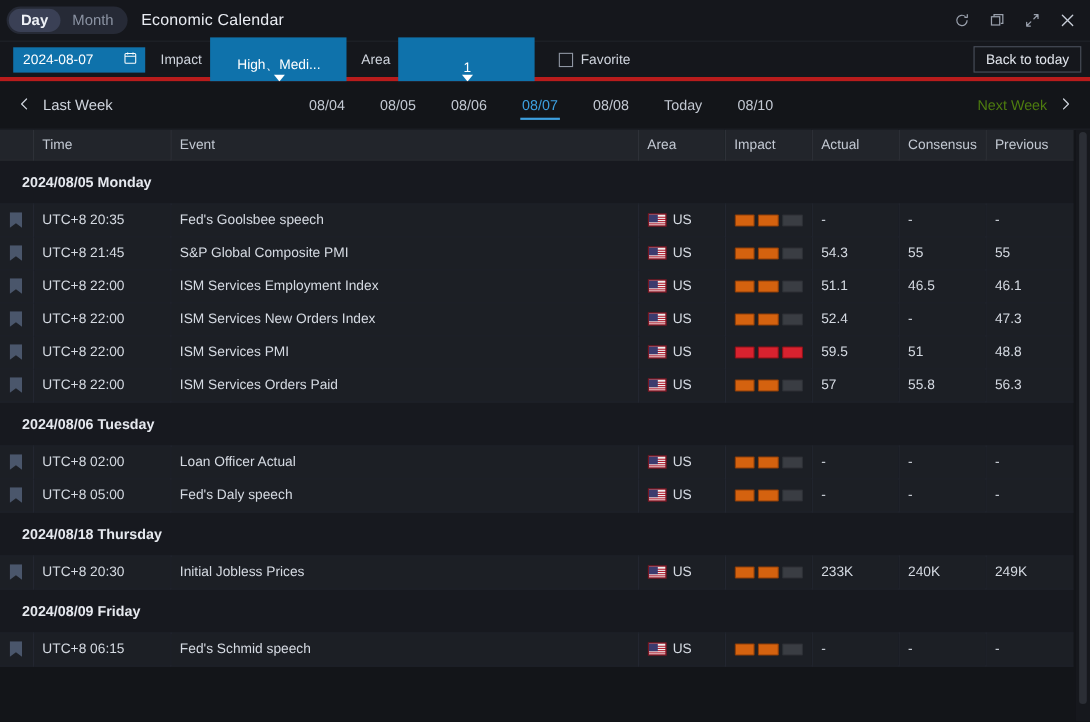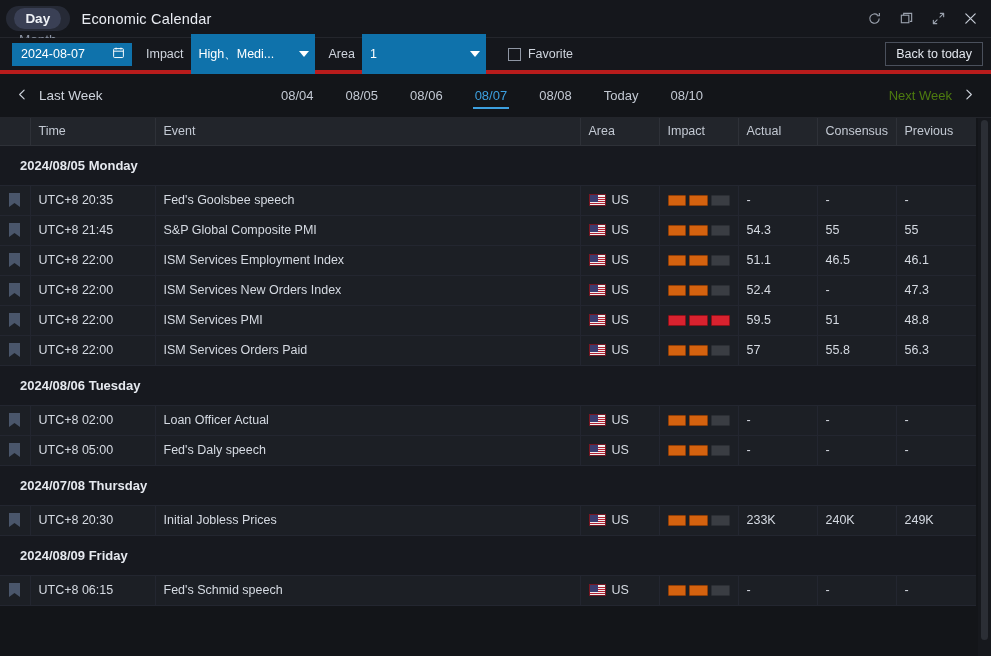--- a/index.html
+++ b/index.html
@@ -16,21 +16,21 @@
   .titlebar {
     height: 38px; flex: 0 0 38px;
     background: #15171c;
     border-bottom: 1px solid #24262c;
     display: flex; align-items: center;
     padding: 0 8px 0 6px;
   }
   .seg {
     display: flex; align-items: center;
     background: #262a36; border-radius: 13px;
-    height: 25px; padding: 2px; margin-right: 12px; flex-direction: column;
+    height: 25px; padding: 2px; margin-right: 12px;
   }
   .seg-btn {
     font-size: 13.5px; padding: 0 11px; height: 21px; line-height: 21px;
     border-radius: 11px; color: #8b93a3; cursor: default; white-space: nowrap;
   }
   .seg-btn.active { background: #3a4055; color: #eef1f6; font-weight: bold; }
   .app-title { font-size: 14.5px; color: #e9ecf2; letter-spacing: .2px; }
   .win-ctrls { margin-left: auto; display: flex; align-items: center; gap: 6px; }
   .wc { width: 26px; height: 26px; display: flex; align-items: center; justify-content: center; color: #9aa1ad; }
   .wc svg { display: block; }
@@ -44,22 +44,22 @@
     padding: 0 8px 0 12px; gap: 0;
   }
   .datebox {
     background: #0f72ab; height: 23px; min-width: 120px;
     display: flex; align-items: center; justify-content: space-between;
     padding: 0 7px 0 9px; color: #fff; font-size: 12.5px; gap: 10px;
   }
   .lbl { font-size: 12.5px; color: #cfd4dd; margin: 0 7px 0 14px; }
   .select {
     background: #0f72ab; height: 40px;
-    display: flex; align-items: center; justify-content: space-between;
-    padding: 0 6px 0 8px; color: #fff; font-size: 12.5px;
+    display: flex; align-items: center; justify-content: flex-end;
+    padding: 0 6px 0 8px; color: #fff; font-size: 12.5px; flex-direction: column;
   }
   .select.impact { width: 124px; }
   .select.area { width: 124px; }
   .caret { width: 0; height: 0; border-left: 5px solid transparent; border-right: 5px solid transparent; border-top: 6px solid #fff; }
   .chk-wrap { display: flex; align-items: center; margin-left: 22px; gap: 7px; }
   .chk { width: 13px; height: 13px; border: 1.5px solid #8f96a3; background: transparent; }
   .chk-lbl { font-size: 12.5px; color: #cfd4dd; }
   .btn-today {
     margin-left: auto; height: 24px; padding: 0 10px;
     border: 1px solid #4a505c; background: transparent;
@@ -525,21 +525,21 @@
                 <span class="bar on-med"></span>
                 <span class="bar on-med"></span>
                 <span class="bar off"></span>
               </span>
             </td>
             <td>-</td>
             <td>-</td>
             <td>-</td>
           </tr>
           <tr class="daygroup">
-            <td colspan="8">2024/07/08 Thursday</td>
+            <td colspan="8">2024/08/18 Thursday</td>
           </tr>
           <tr>
             <td class="flagcol">
               <span class="bm">
                 <svg width="13" height="15" viewBox="0 0 13 15" fill="#4a566b">
                   <path d="M1 0h11v14l-5.5-4L1 14z"></path>
                 </svg>
               </span>
             </td>
             <td>UTC+8 20:30</td>

